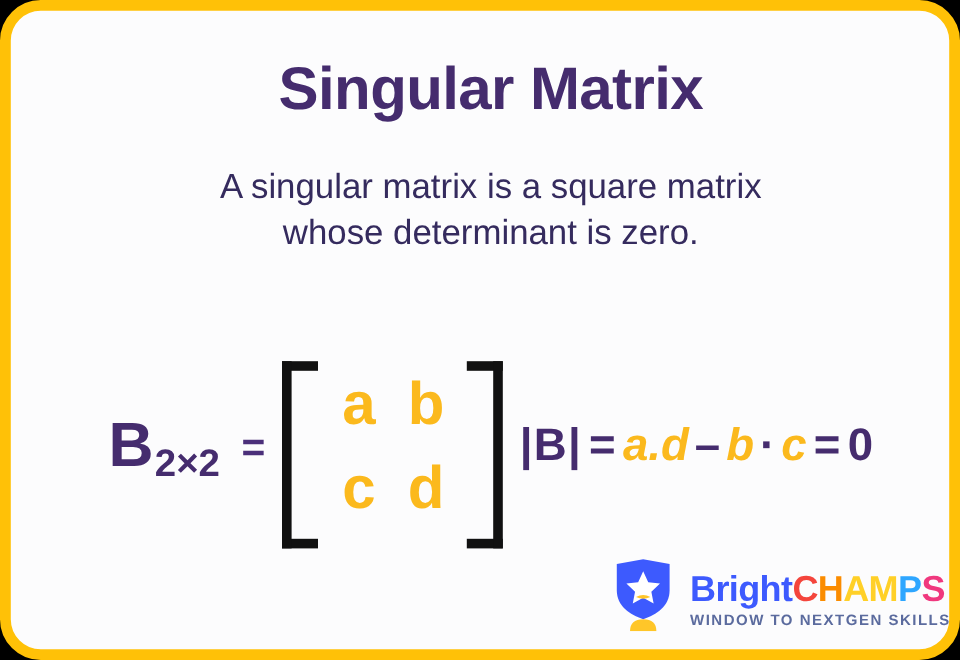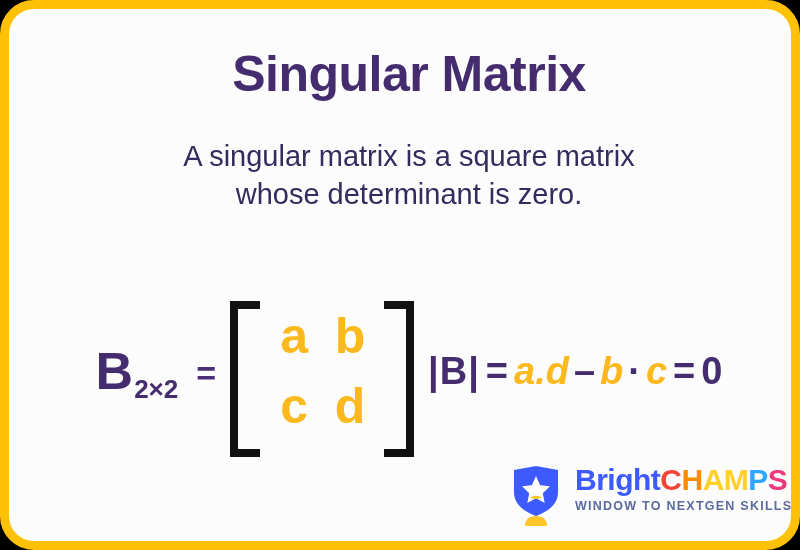--- a/index.html
+++ b/index.html
@@ -68,21 +68,21 @@
   .bsym {
     color: #452C6E;
     font-size: 52px;
     font-weight: bold;
     line-height: 1;
     display: inline-flex;
     align-items: baseline;
     margin-right: 16px;
   }
   .bsym .sub {
-    font-size: 26px;
+    font-size: 32px;
     font-weight: bold;
     margin-left: 1px;
     position: relative;
     top: 9px;
   }
 
   .eq-sign {
     color: #4B2F7A;
     font-size: 34px;
     font-weight: bold;
@@ -151,21 +151,21 @@
     font-weight: bold;
   }
   .det .bars { letter-spacing: 1px; }
 
   
   .logo {
     position: absolute;
     left: 500px;
     top: 455px;
     display: flex;
-    align-items: flex-start;
+    align-items: flex-end;
   }
   .shield-wrap {
     width: 54px;
     height: 62px;
     position: relative;
     margin-right: 12px;
   }
   .logo-text { display: block; }
   .wordmark {
     font-size: 30px;

